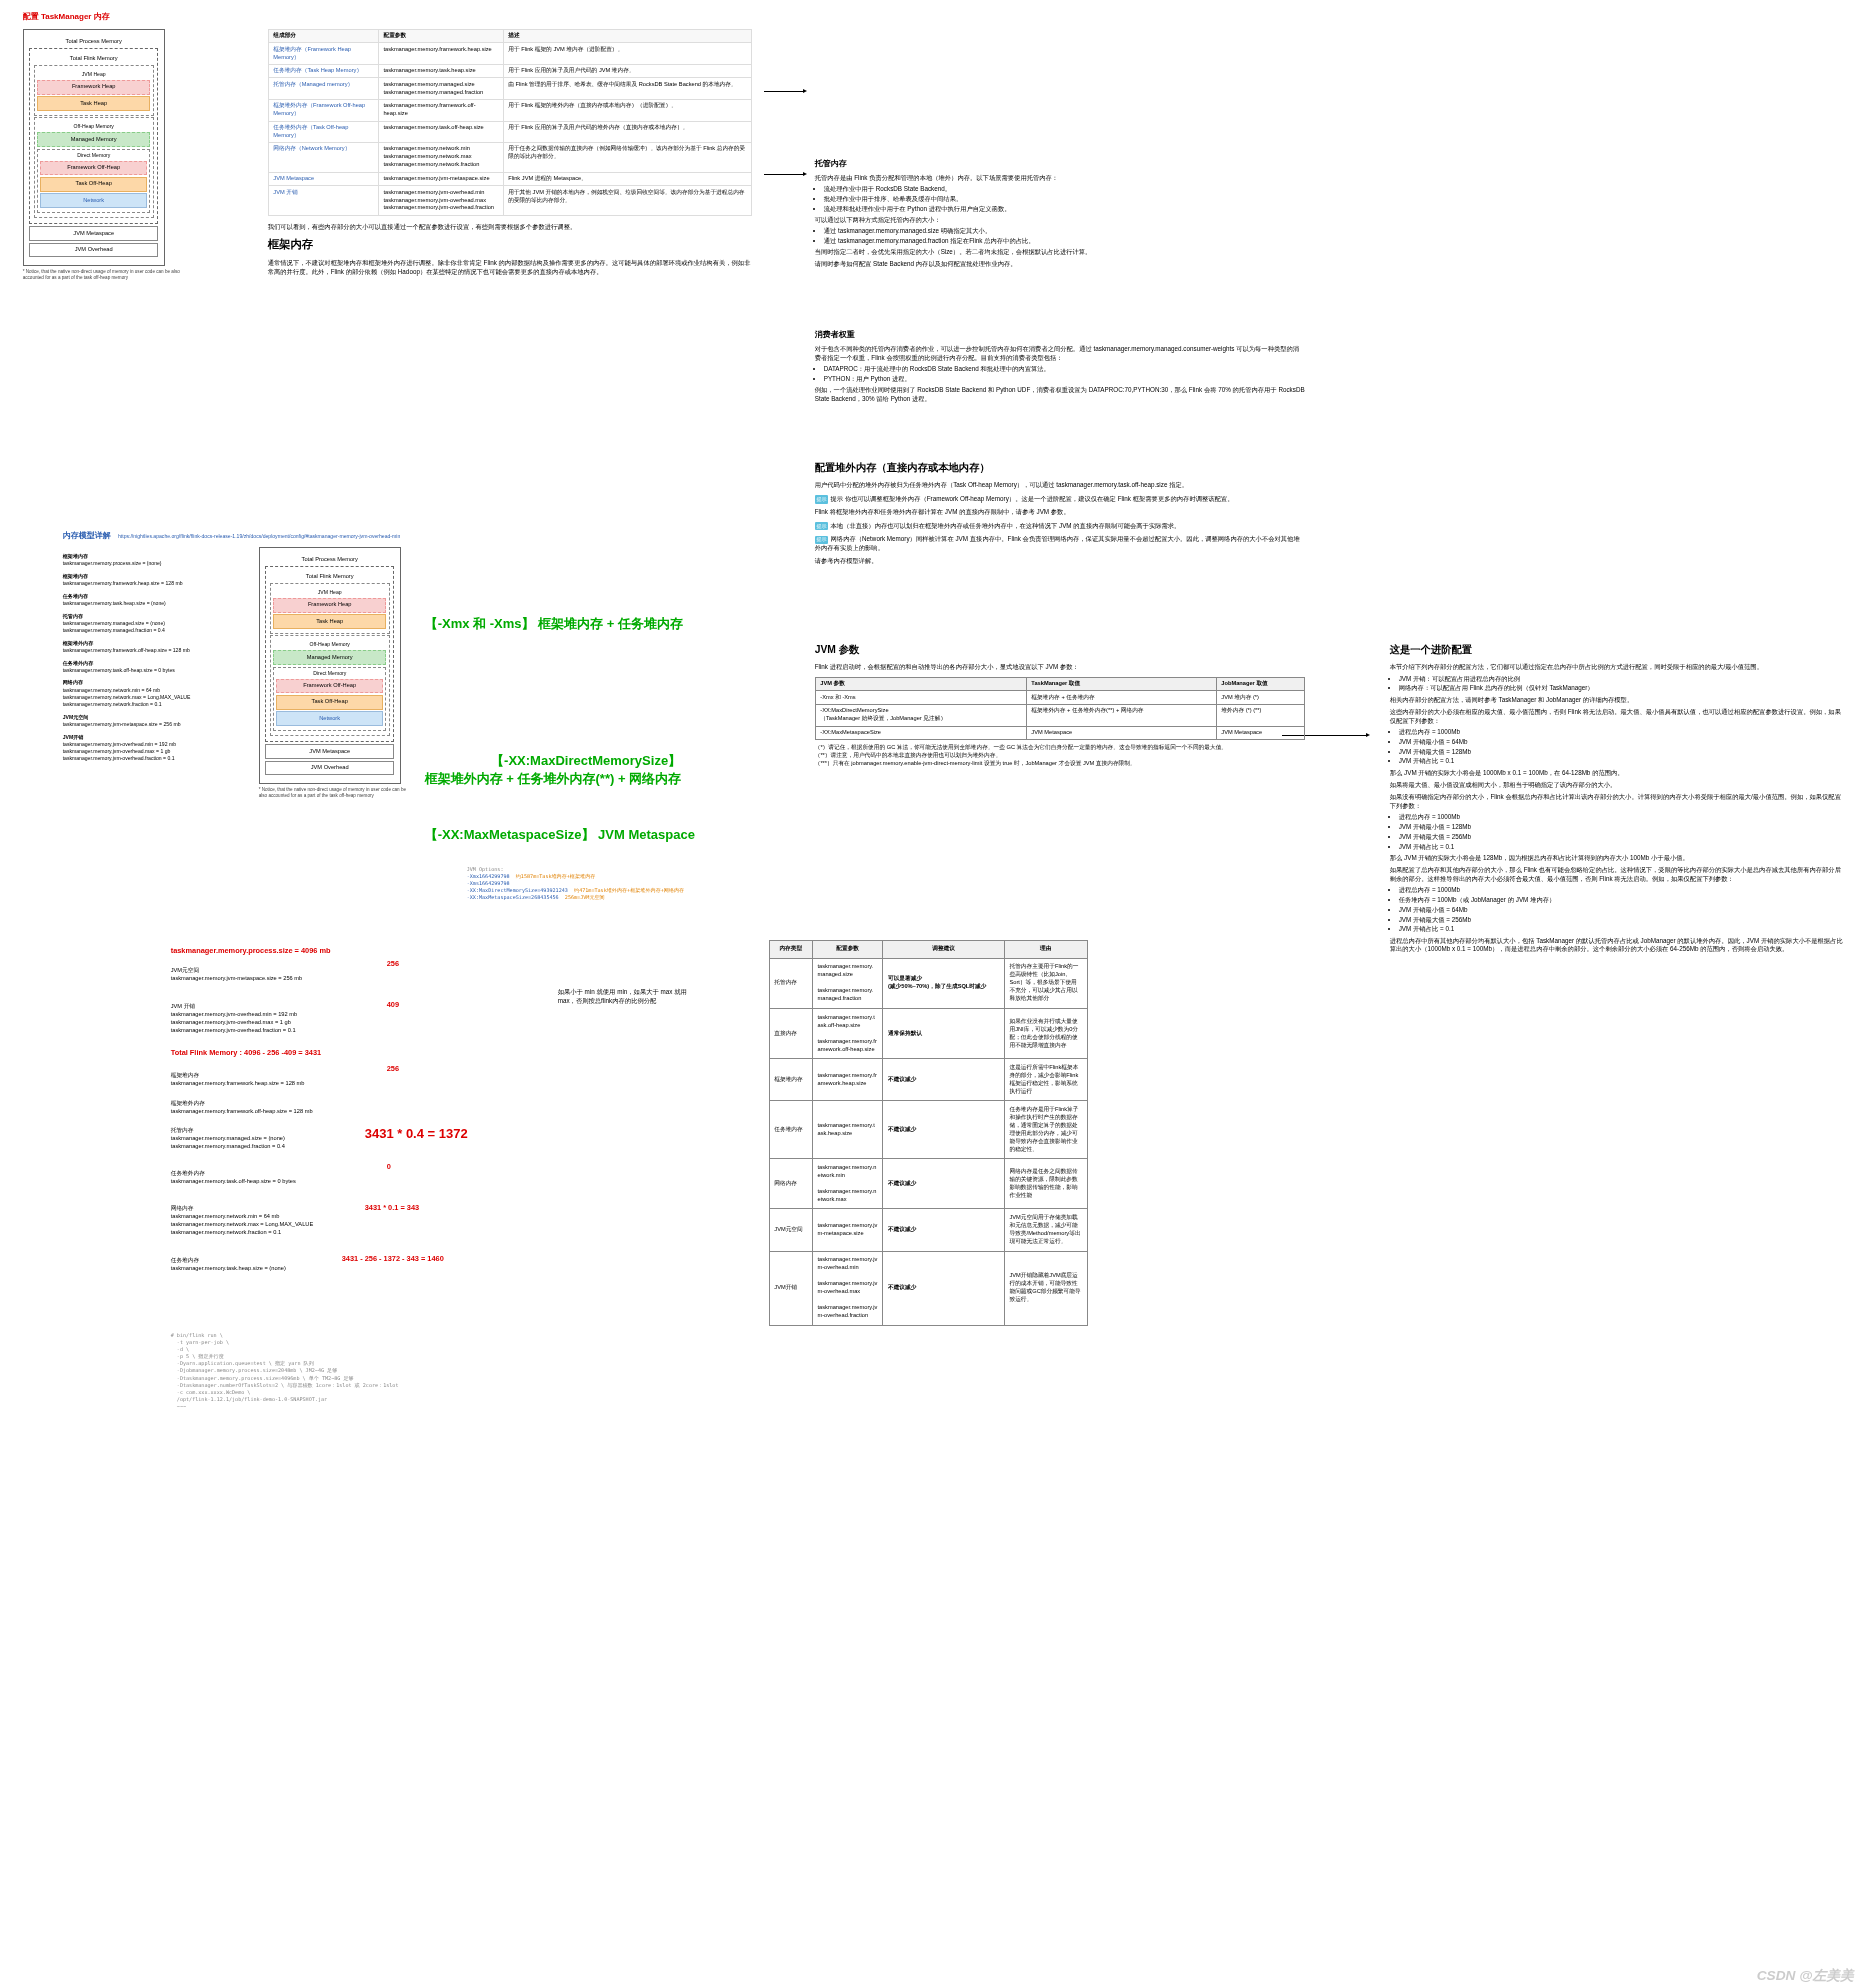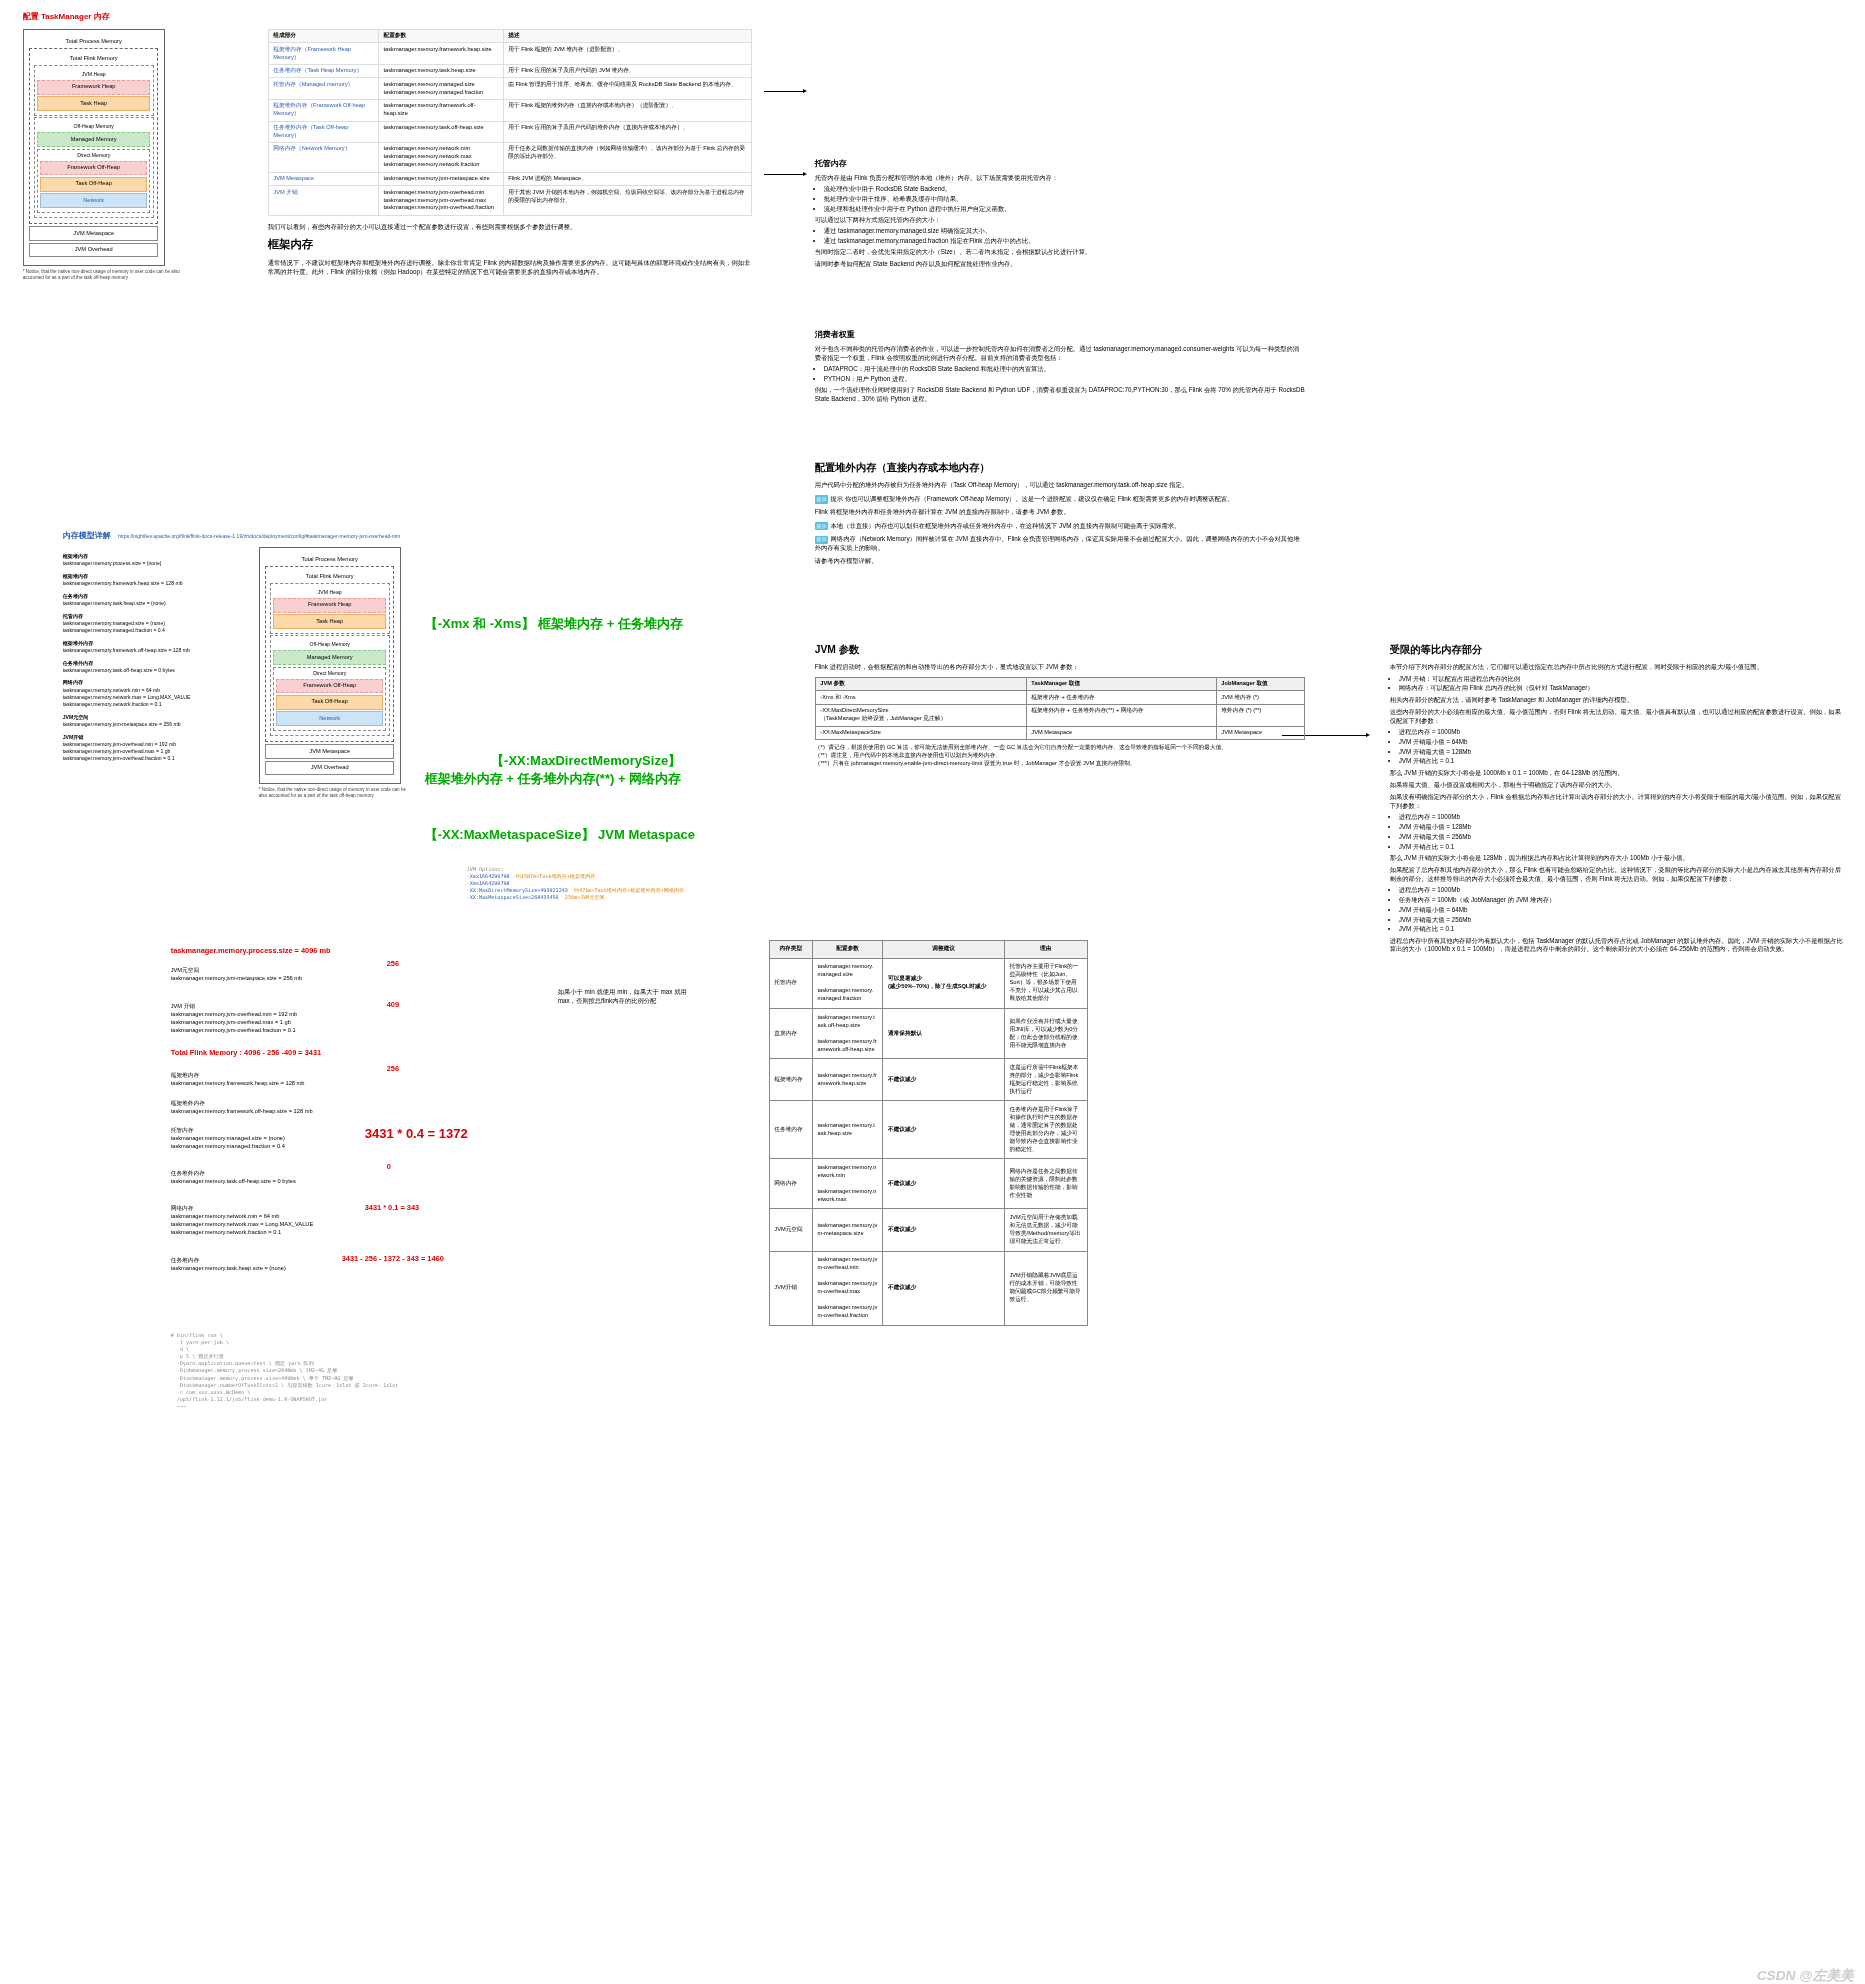--- a/index.html
+++ b/index.html
@@ -216,21 +216,21 @@
             <td>JVM Metaspace</td>
           </tr>
     </tbody>
   </table>
   <div style="font-size:5.7px; margin-top:3.4px;">（*）请记住，根据所使用的 GC 算法，你可能无法使用到全部堆内存。一些 GC 算法会为它们自身分配一定量的堆内存。这会导致堆的指标返回一个不同的最大值。</div>
   <div style="font-size:5.7px;">（**）请注意，用户代码中的本地非直接内存使用也可以划归为堆外内存。</div>
   <div style="font-size:5.7px;">（***）只有在 jobmanager.memory.enable-jvm-direct-memory-limit 设置为 true 时，JobManager 才会设置 JVM 直接内存限制。</div>
 </div>
 
 <div class="blk" style="left:1384px; top:632px; width:456px;">
-  <h2 class="black" style="font-size:10.3px;">受限的等比内存部分</h2>
+  <h2 class="black" style="font-size:10.3px;">这是一个进阶配置</h2>
   <div style="font-size:6.3px;">本节介绍下列内存部分的配置方法，它们都可以通过指定在总内存中所占比例的方式进行配置，同时受限于相应的的最大/最小值范围。</div>
   <ul class="b" style="font-size:6.3px;">
         <li>JVM 开销：可以配置占用进程总内存的比例</li>
         <li>网络内存：可以配置占用 Flink 总内存的比例（仅针对 TaskManager）</li>
       </ul>
   <div style="font-size:6.3px;">相关内存部分的配置方法，请同时参考 TaskManager 和 JobManager 的详细内存模型。</div>
   <div style="font-size:6.3px; margin-top:3.4px;">这些内存部分的大小必须在相应的最大值、最小值范围内，否则 Flink 将无法启动。最大值、最小值具有默认值，也可以通过相应的配置参数进行设置。例如，如果仅配置下列参数：</div>
   <ul class="b" style="font-size:6.3px;">
         <li>进程总内存 = 1000Mb</li>
         <li>JVM 开销最小值 = 64Mb</li>

